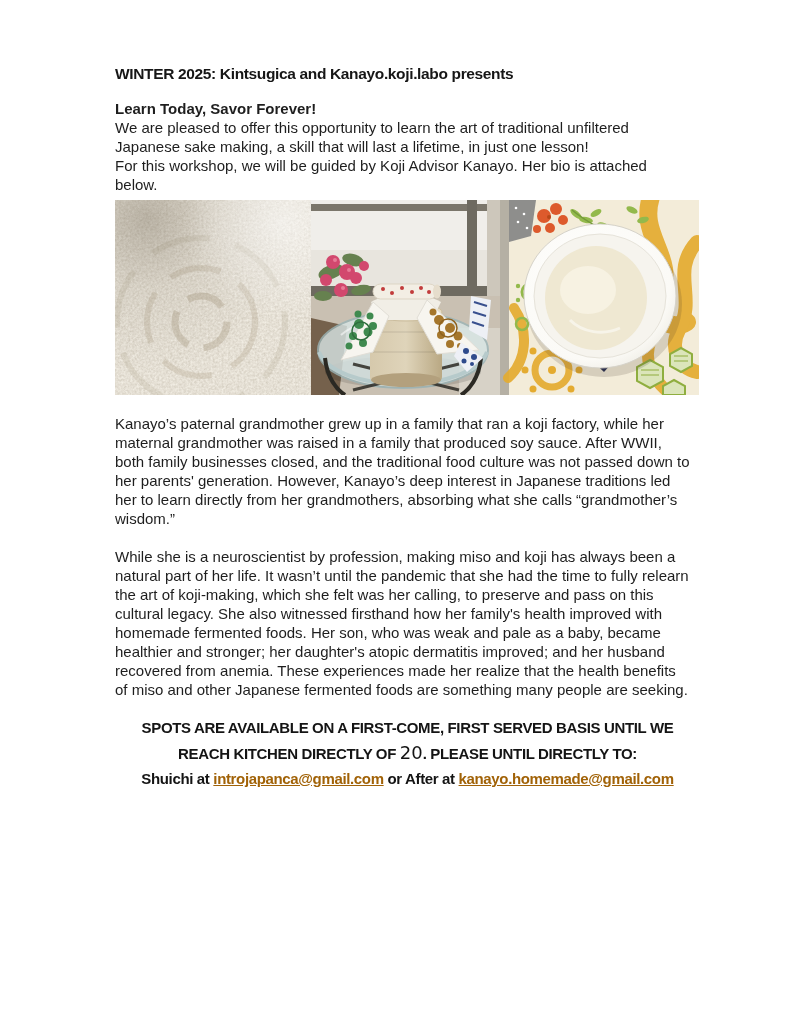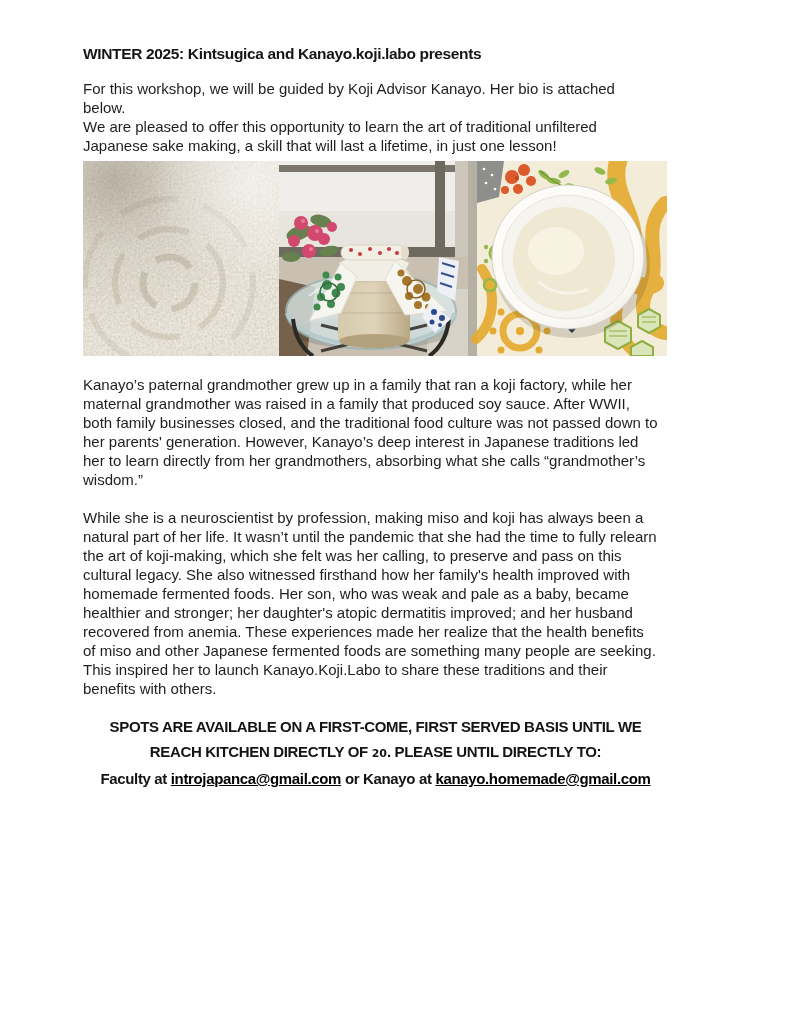--- a/index.html
+++ b/index.html
@@ -1,52 +1,53 @@
 <!DOCTYPE html>
 <html><head>
 <meta charset="utf-8">
 <style>
   html,body{margin:0;padding:0;}
   body{
     width:791px;height:1023px;background:#ffffff;overflow:hidden;
     font-family:"Liberation Sans",sans-serif;color:#1e1e1e;
     -webkit-font-smoothing:antialiased;
   }
-  .doc{position:relative;padding:44px 0 0 83px;font-size:15px;line-height:19px;}
+  .doc{position:relative;padding:44px 0 0 115px;font-size:15px;line-height:19px;margin-top:20px;}
   .title{
     font-weight:700;font-size:15.5px;letter-spacing:-0.35px;
     margin:0 0 16px 0;color:#161616;
   }
   .intro,.para{width:575px;}
   .bold-head{font-weight:700;}
   .gap{height:19px;}
   .photos{display:flex;margin-top:6px;width:584px;height:195px;}
   .photo{height:195px;display:block;}
   .bio-head{margin-top:30px;font-weight:700;}
   .rsvp{
     margin-top:16px;width:585px;font-weight:700;font-size:15px;
     letter-spacing:-0.35px;line-height:25px;color:#141414;text-align:center;
   }
   .capacity{
-    font-weight:700;font-family:"DejaVu Sans",sans-serif;
-    font-size:11px;letter-spacing:0;
-  }
-  a.email{color:#000000;cursor:pointer;}
+    font-weight:400;font-family:"DejaVu Sans",sans-serif;
+    font-size:18px;letter-spacing:0;
+  }
+  a.email{color:#a16207;cursor:pointer;}
   svg{display:block;}
 </style>
 </head>
 <body>
 
 <div class="doc">
 
   <div class="title">WINTER 2025: Kintsugica and Kanayo.koji.labo presents</div>
 
   <div class="intro">
+    <div class="bold-head">Learn Today, Savor Forever!</div>
+    <div>We are pleased to offer this opportunity to learn the art of traditional unfiltered Japanese sake making, a skill that will last a lifetime, in just one lesson!</div>
     <div>For this workshop, we will be guided by Koji Advisor Kanayo. Her bio is attached below.</div>
-    <div>We are pleased to offer this opportunity to learn the art of traditional unfiltered Japanese sake making, a skill that will last a lifetime, in just one lesson!</div>
   </div>
 
   <div class="photos">
 
     <svg class="photo" width="196" height="195" viewBox="0 0 196 195" role="img">
       <defs>
         <filter id="riceTex" x="0" y="0" width="100%" height="100%">
           <feTurbulence type="fractalNoise" baseFrequency="0.45" numOctaves="3" seed="11" stitchTiles="stitch"></feTurbulence>
           <feColorMatrix type="saturate" values="0"></feColorMatrix>
           <feComponentTransfer>
@@ -272,21 +273,20 @@
         <ellipse cx="88" cy="90" rx="28" ry="24" fill="#f7f2e2"></ellipse>
         <path d="M70,120 A40,34 0 0 0 120,128" fill="none" stroke="#ffffff" stroke-width="3" opacity="0.5"></path>
       </g>
     </svg>
   </div>
 
   <div class="gap"></div>
   <div class="para">Kanayo’s paternal grandmother grew up in a family that ran a koji factory, while her maternal grandmother was raised in a family that produced soy sauce. After WWII, both family businesses closed, and the traditional food culture was not passed down to her parents' generation. However, Kanayo’s deep interest in Japanese traditions led her to learn directly from her grandmothers, absorbing what she calls “grandmother’s wisdom.”</div>
   <div class="gap"></div>
   <div class="para">While she is a neuroscientist by profession, making miso and koji has always been a natural part of her life. It wasn’t until the pandemic that she had the time to fully relearn the art of koji-making, which she felt was her calling, to preserve and pass on this cultural legacy. She also witnessed firsthand how her family's health improved with homemade fermented foods. Her son, who was weak and pale as a baby, became healthier and stronger; her daughter's atopic dermatitis improved; and her husband recovered from anemia. These experiences made her realize that the health benefits of miso and other Japanese fermented foods are something many people are seeking.</div>
-  <div class="para">This inspired her to launch Kanayo.Koji.Labo to share these traditions and their benefits with others.</div>
 
   <div class="rsvp">
     <div>SPOTS ARE AVAILABLE ON A FIRST-COME, FIRST SERVED BASIS UNTIL WE</div>
     <div><span>REACH KITCHEN DIRECTLY OF </span><span class="capacity">20</span><span>. PLEASE UNTIL DIRECTLY TO:</span></div>
-    <div><span>Faculty at </span><a class="email" href="#">introjapanca@gmail.com</a><span> or Kanayo at </span><a class="email" href="#">kanayo.homemade@gmail.com</a></div>
+    <div><span>Shuichi at </span><a class="email" href="#">introjapanca@gmail.com</a><span> or After at </span><a class="email" href="#">kanayo.homemade@gmail.com</a></div>
   </div>
 
 </div>
 
 </body></html>

